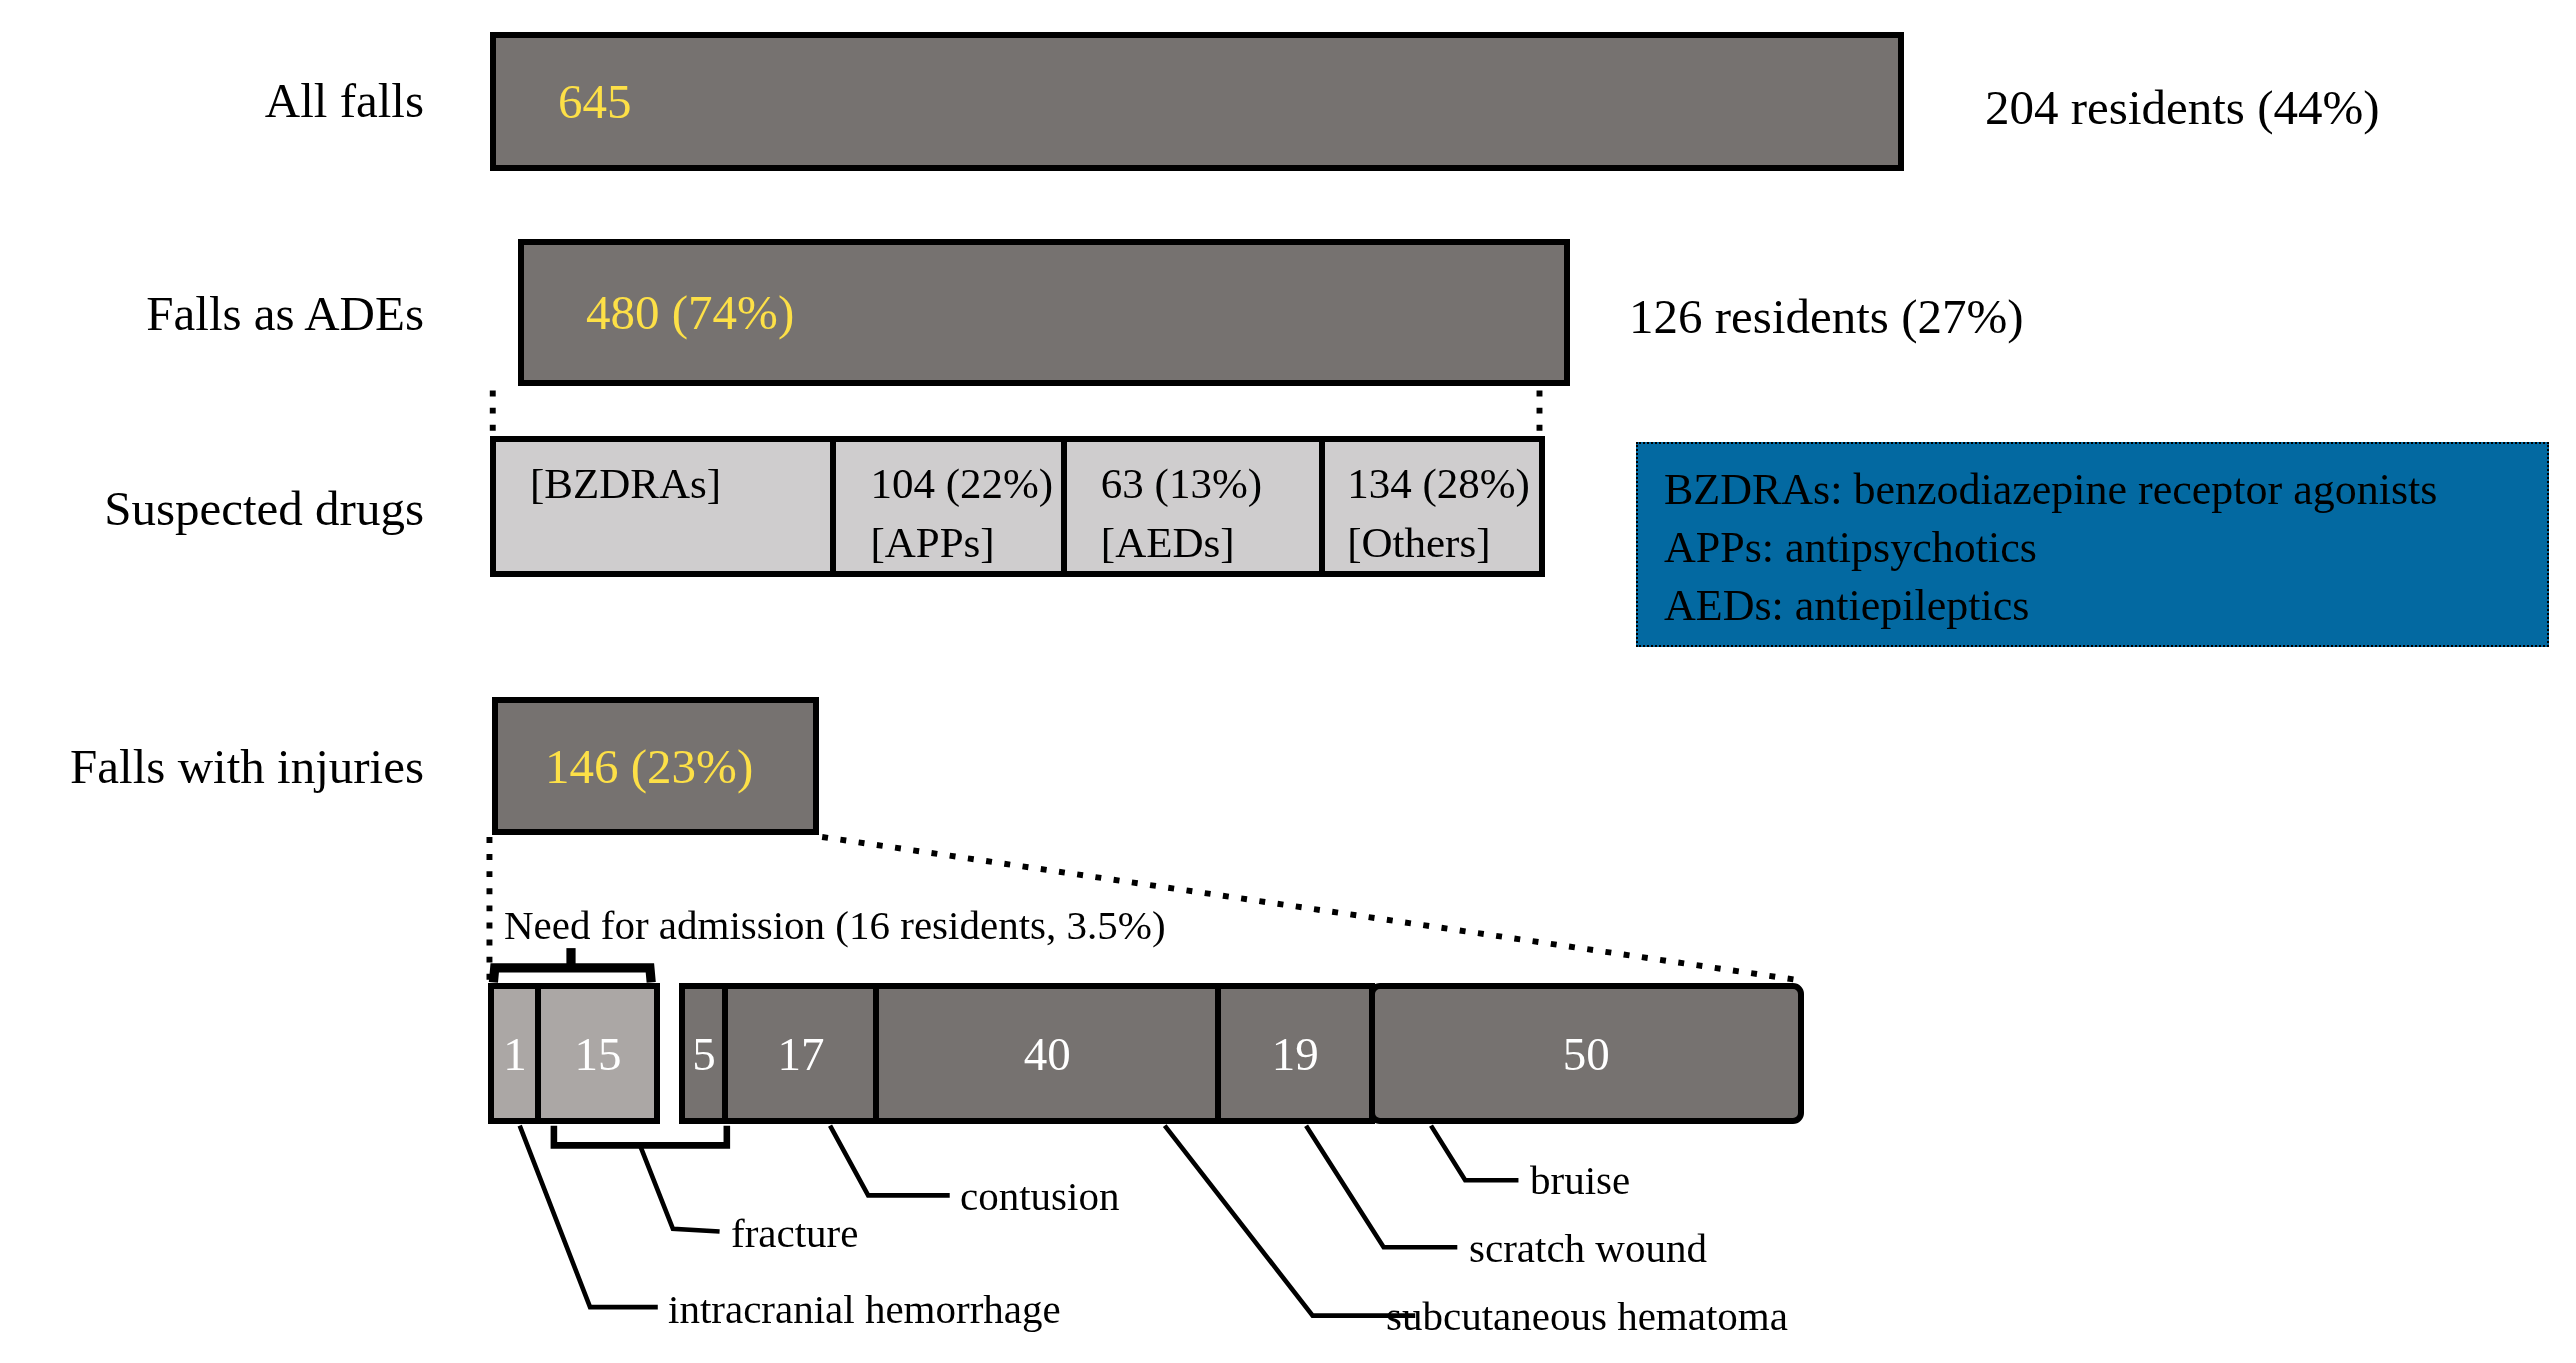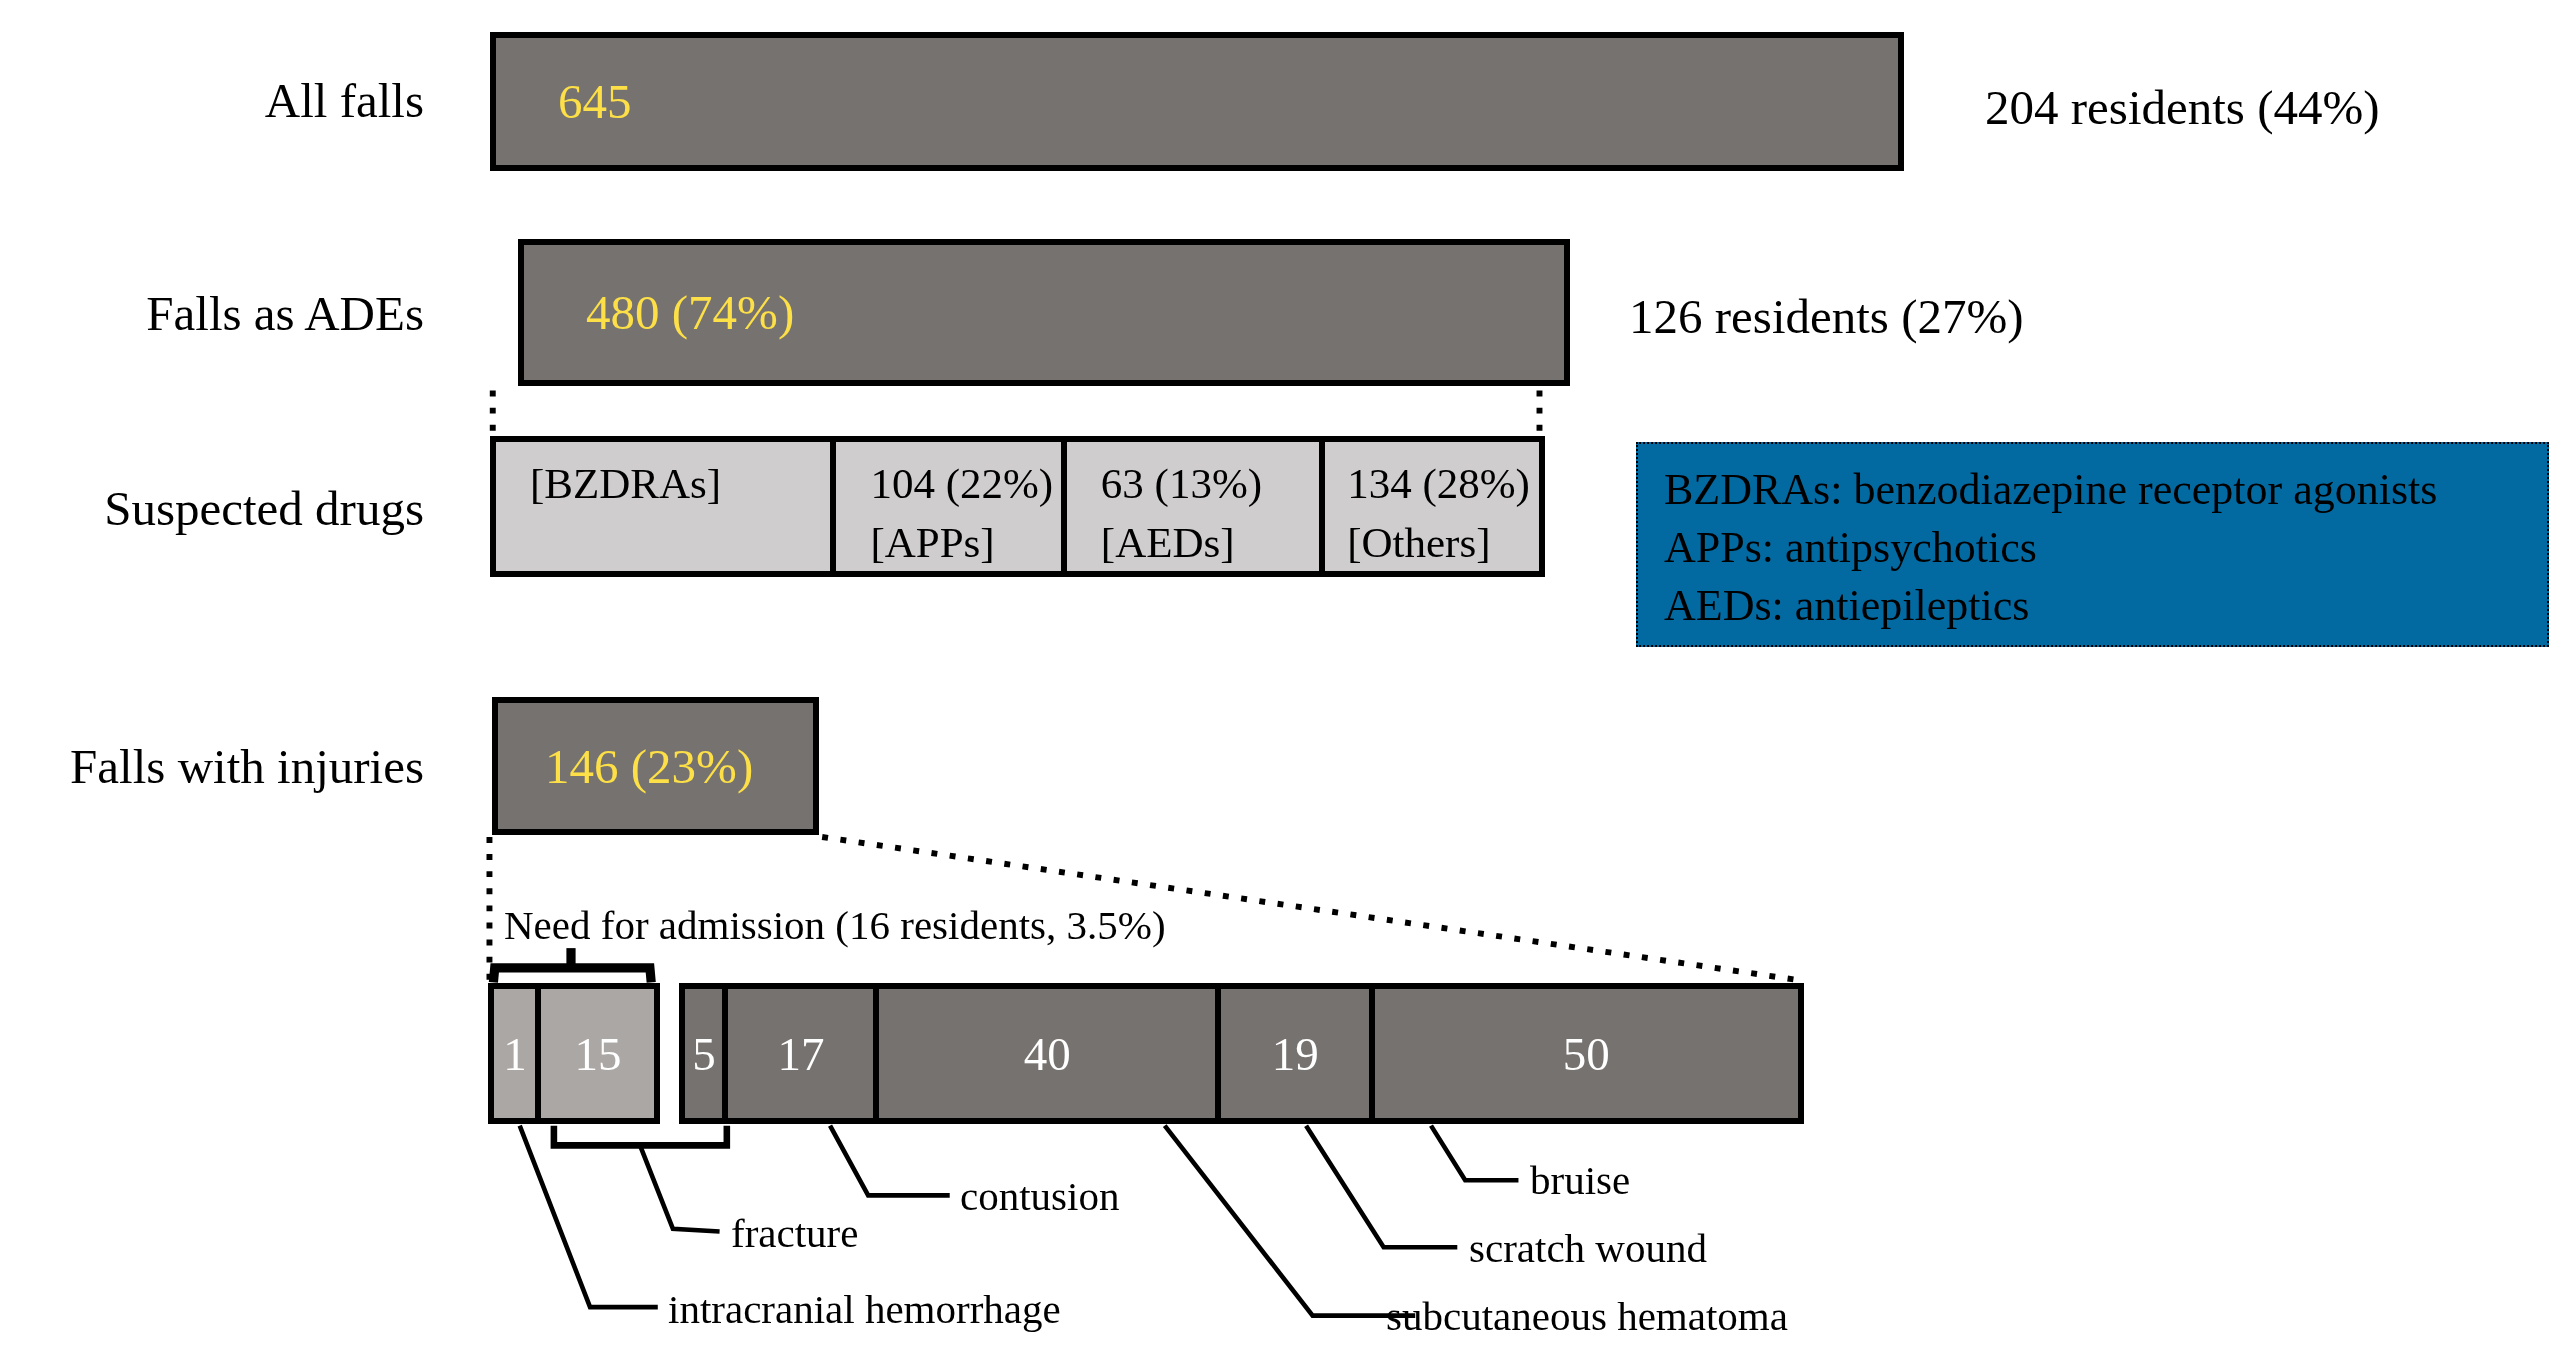--- a/index.html
+++ b/index.html
@@ -110,21 +110,21 @@
     </div>
     <div class="seg seg-dark" style="width:157px;">
       <span>17</span>
     </div>
     <div class="seg seg-dark" style="width:349px;">
       <span>40</span>
     </div>
     <div class="seg seg-dark" style="width:160px;">
       <span>19</span>
     </div>
-    <div class="seg seg-dark" style="width:435px;">
+    <div class="seg seg-dark" style="width:435px;border-radius:11px;">
       <span>50</span>
     </div>
   </div>
 
   <div class="injury-label" style="left:1530px;top:1180px;">bruise</div>
   <div class="injury-label" style="left:960px;top:1196px;">contusion</div>
   <div class="injury-label" style="left:731px;top:1233px;">fracture</div>
   <div class="injury-label" style="left:1469px;top:1248px;">scratch wound</div>
   <div class="injury-label" style="left:668px;top:1309px;">intracranial hemorrhage</div>
   <div class="injury-label" style="left:1386px;top:1316px;">subcutaneous hematoma</div>

